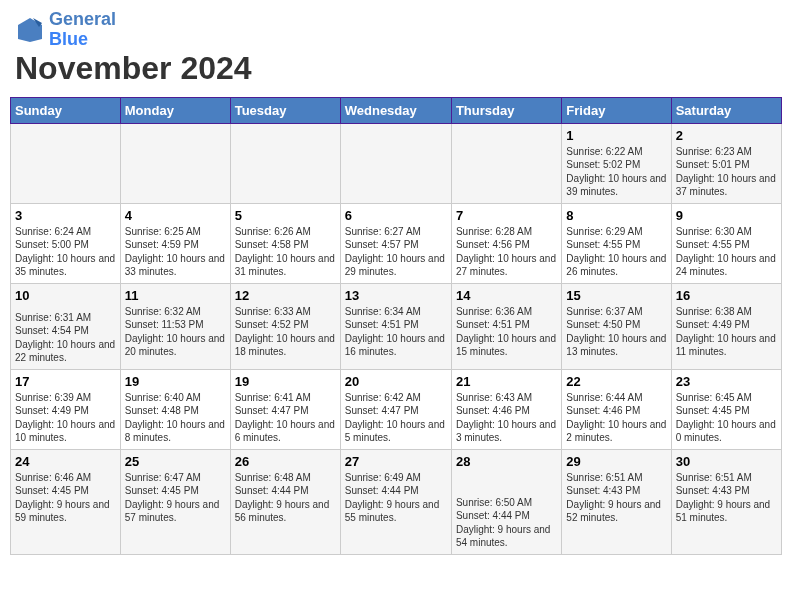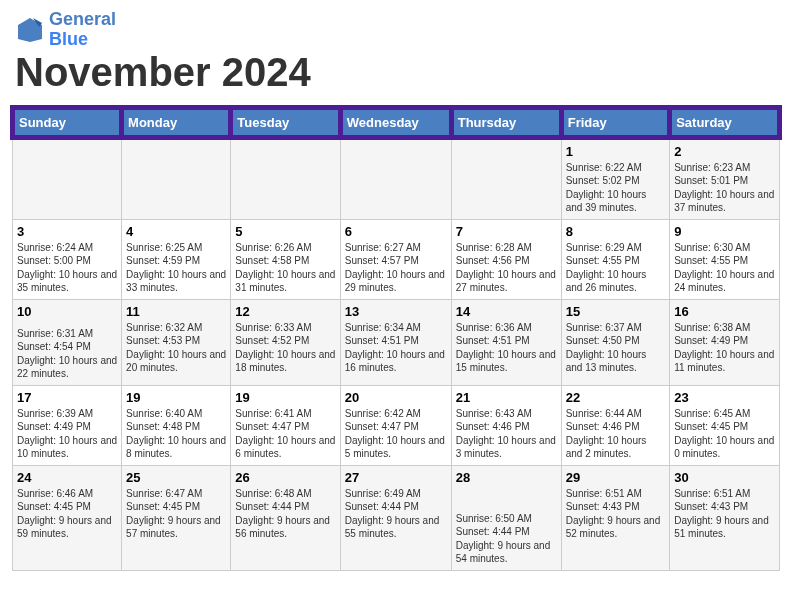--- a/index.html
+++ b/index.html
@@ -31,41 +31,41 @@
     }
     .logo-text span { color: #4a7fc1; }
     .logo-icon {
       width: 30px;
       height: 30px;
     }
     .title-block {
       text-align: right;
     }
     .month-title {
-      font-size: 40px;
+      font-size: 32px;
       font-weight: bold;
       color: #333;
     }
     .location {
       font-size: 16px;
       color: #555;
     }
     table {
       width: 100%;
       border-collapse: collapse;
       font-size: 11px;
     }
     thead tr th {
       background: #4a7fc1;
       color: #fff;
       padding: 5px 4px;
       text-align: left;
       font-size: 13px;
       font-weight: bold;
-      border: 5px solid #4c1d95;
+      border: 1px solid #4c1d95;
     }
     tbody tr td {
       border: 1px solid #ccc;
       vertical-align: top;
       padding: 4px;
       height: 80px;
       width: 113px;
     }
     tbody tr:nth-child(odd) td {
       background: #f5f5f5;
@@ -186,21 +186,21 @@
       <tr>
         <td>
           <span class="day-number">10</span>
           <div class="day-info" style="white-space: pre-line; margin-top: 8px;">Sunrise: 6:31 AM
 Sunset: 4:54 PM
 Daylight: 10 hours and 22 minutes.</div>
         </td>
         <td>
           <span class="day-number">11</span>
           <div class="day-info" style="white-space: pre-line;">Sunrise: 6:32 AM
-Sunset: 4:53 PM
+Sunset: 11:53 PM
 Daylight: 10 hours and 20 minutes.</div>
         </td>
         <td>
           <span class="day-number">12</span>
           <div class="day-info" style="white-space: pre-line;">Sunrise: 6:33 AM
 Sunset: 4:52 PM
 Daylight: 10 hours and 18 minutes.</div>
         </td>
         <td>
           <span class="day-number">13</span>

